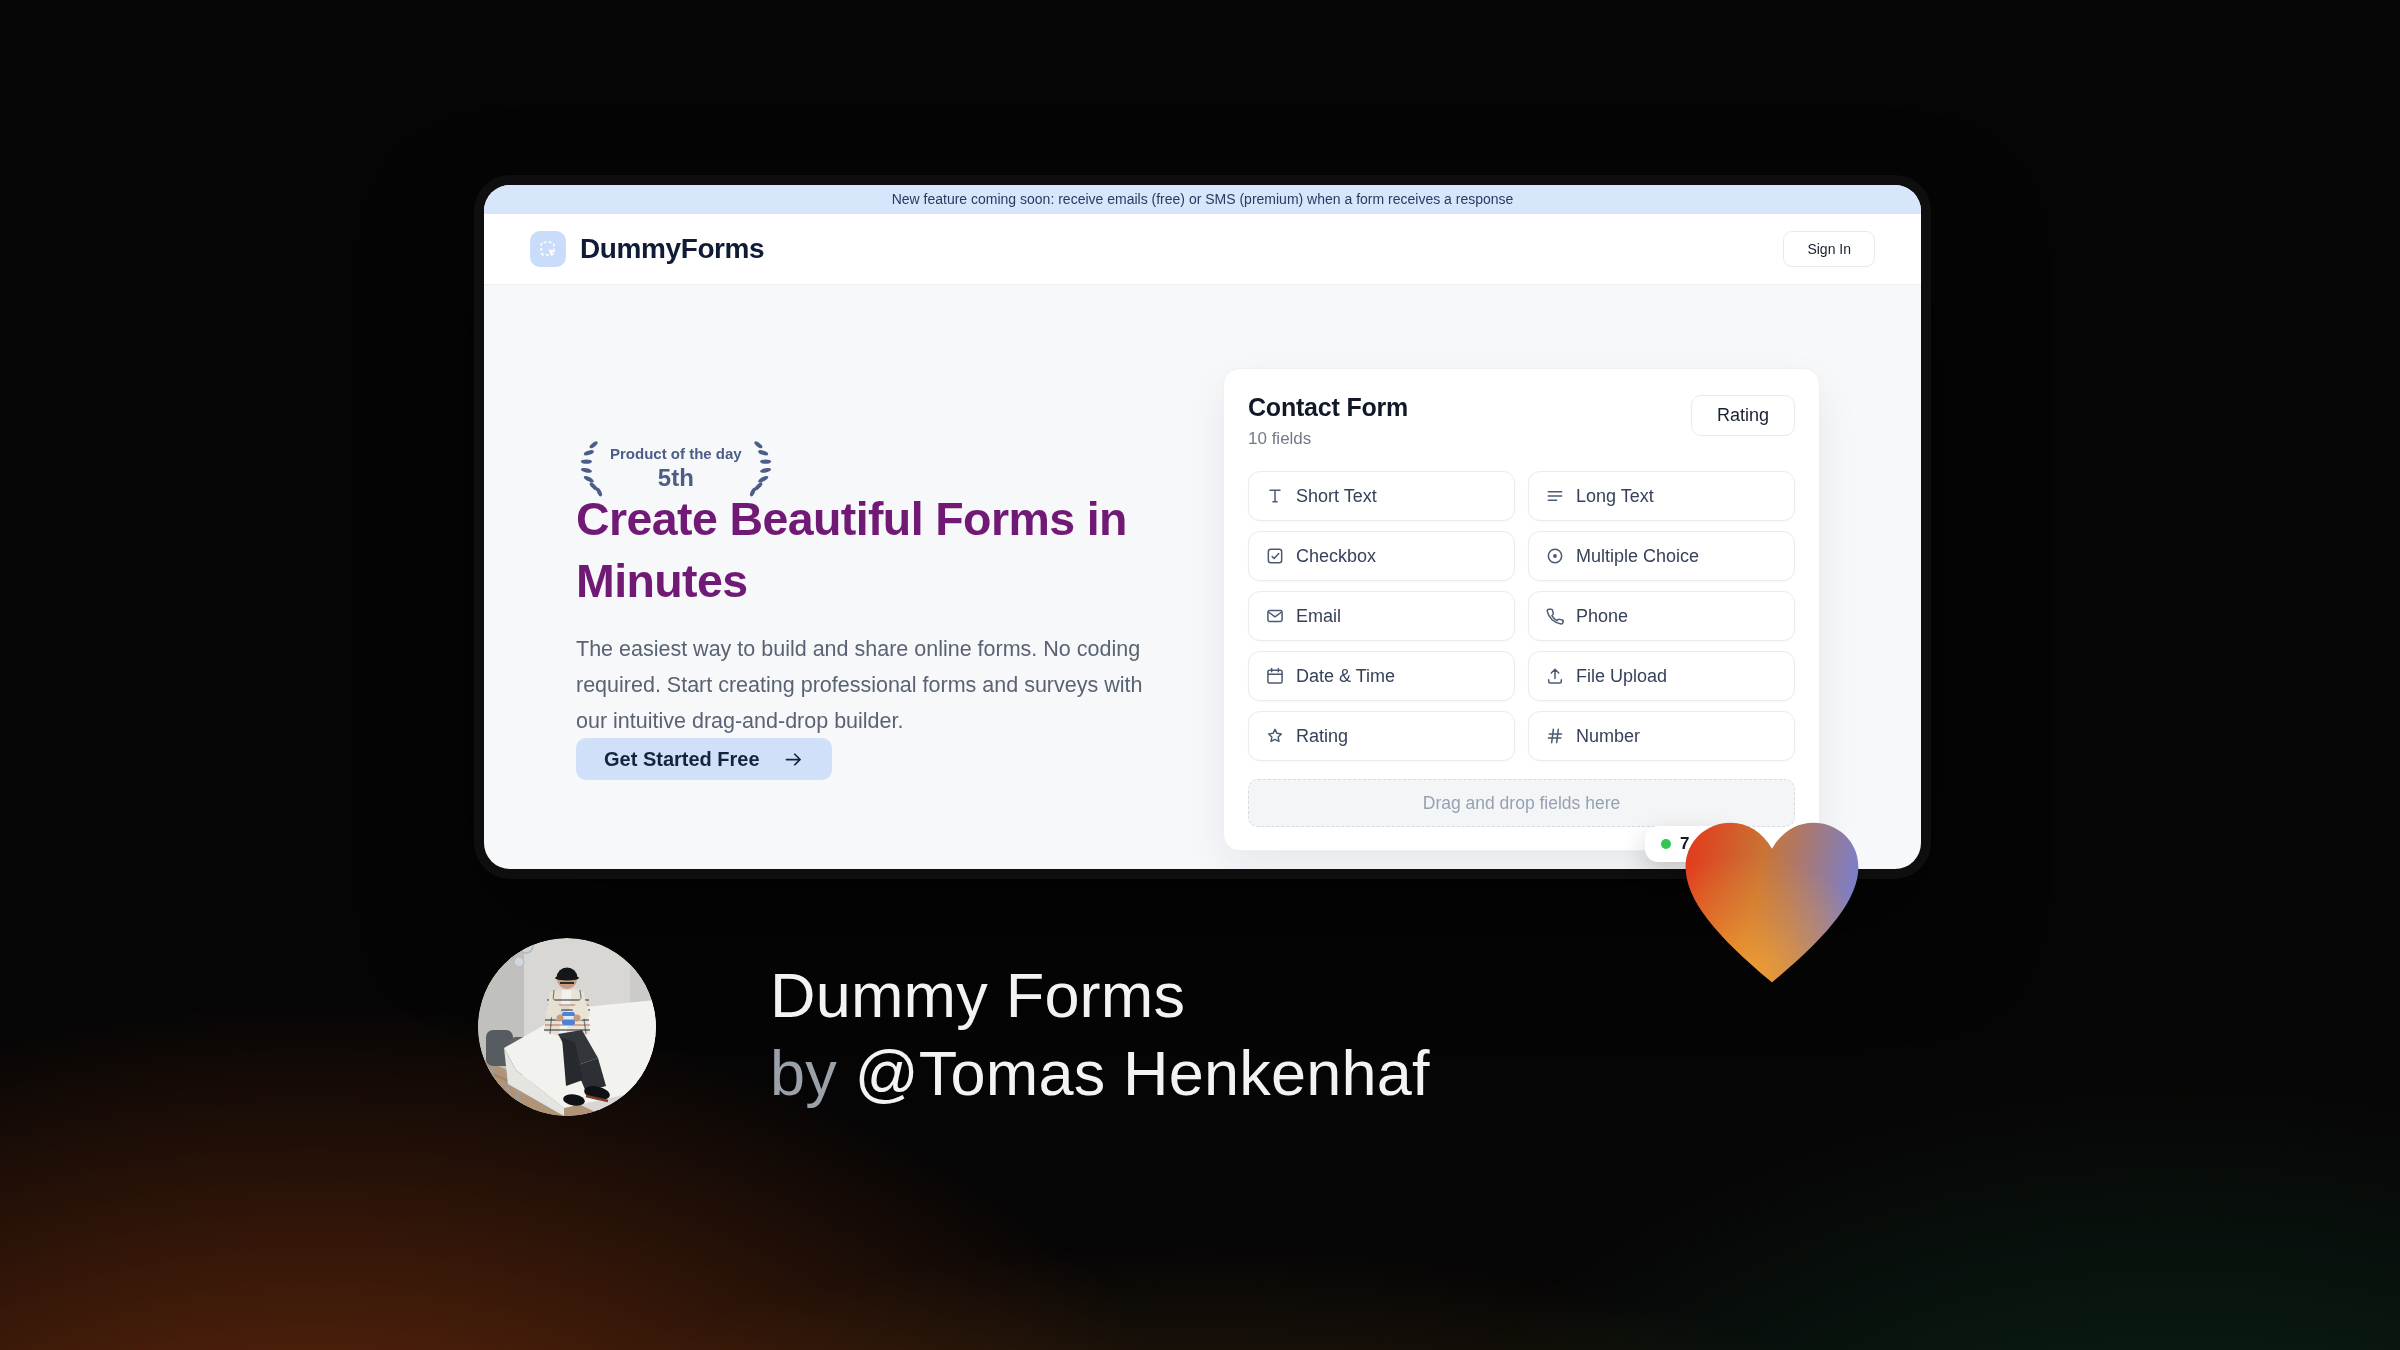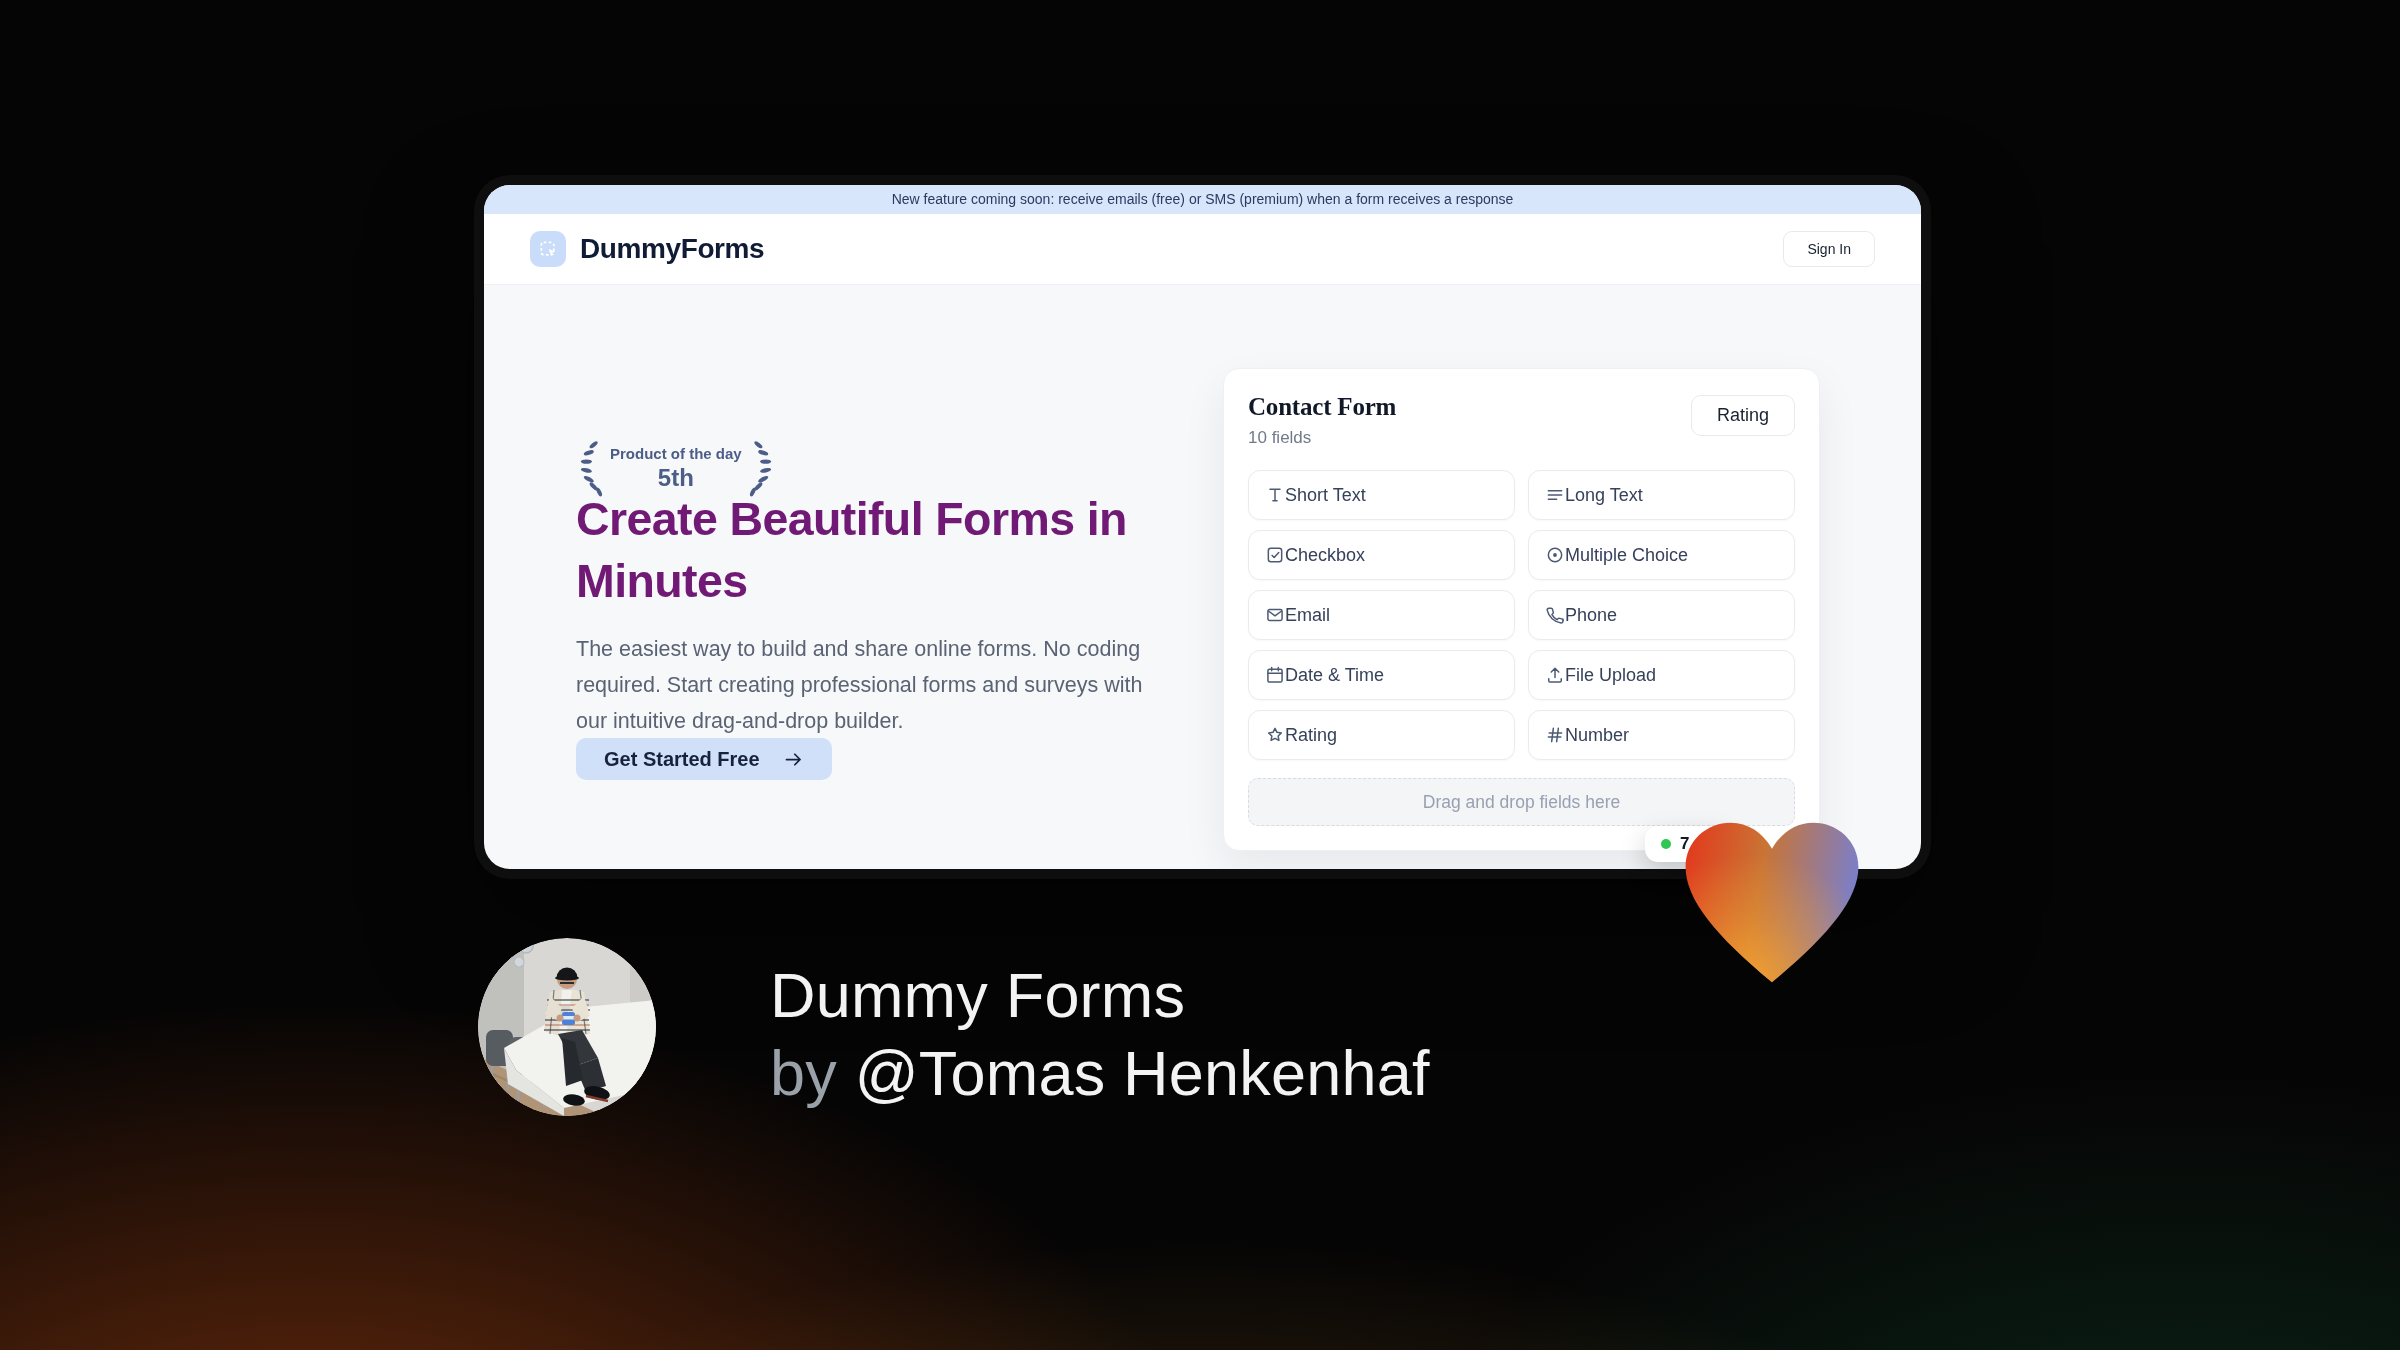--- a/index.html
+++ b/index.html
@@ -61,31 +61,31 @@
     font-size:20px; font-weight:600; color:#18223d; cursor:pointer;
     font-family:inherit;
   }
 
   
   .panel {
     position:absolute; left:739px; top:183px; width:597px; height:483px;
     background:#ffffff; border:1px solid #eef0f3; border-radius:16px;
     box-shadow:0 18px 44px rgba(17,24,39,0.07); padding:24px;
   }
-  .panel-title { font-size:25px; font-weight:700; color:#111827; letter-spacing:-0.2px;font-family:Liberation Serif, serif; }
+  .panel-title { font-size:25px; font-weight:700; color:#111827; letter-spacing:-0.2px; }
   .panel-sub { margin-top:7px; font-size:17px; color:#717a89; }
   .preview-btn {
     position:absolute; right:24px; top:26px; background:#fff;
     border:1.5px solid #e8eaee; border-radius:10px; padding:9px 25px;
     font-size:18px; color:#1a2230; font-weight:500; cursor:pointer; font-family:inherit;
   }
   .field-grid { margin-top:22px; display:grid; grid-template-columns:1fr 1fr; column-gap:13px; row-gap:10px; }
   .field-btn {
     height:50px; background:#fff; border:1.5px solid #e9ebef; border-radius:12px;
-    display:flex; align-items:center; padding:0 16px; cursor:pointer;
+    display:flex; align-items:center; gap:11px; padding:0 16px; cursor:pointer;
     box-shadow:0 1px 2px rgba(16,24,40,0.03);
   }
   .f-icon { display:flex; color:#4d5a74; }
   .f-label { font-size:18px; font-weight:500; color:#36415a; }
   .dropzone {
     margin-top:18px; height:48px; background:#f4f5f7;
     border:1.6px dashed #d7dbe1; border-radius:10px;
     display:flex; align-items:center; justify-content:center;
     font-size:17.5px; color:#97a1b1;
   }

